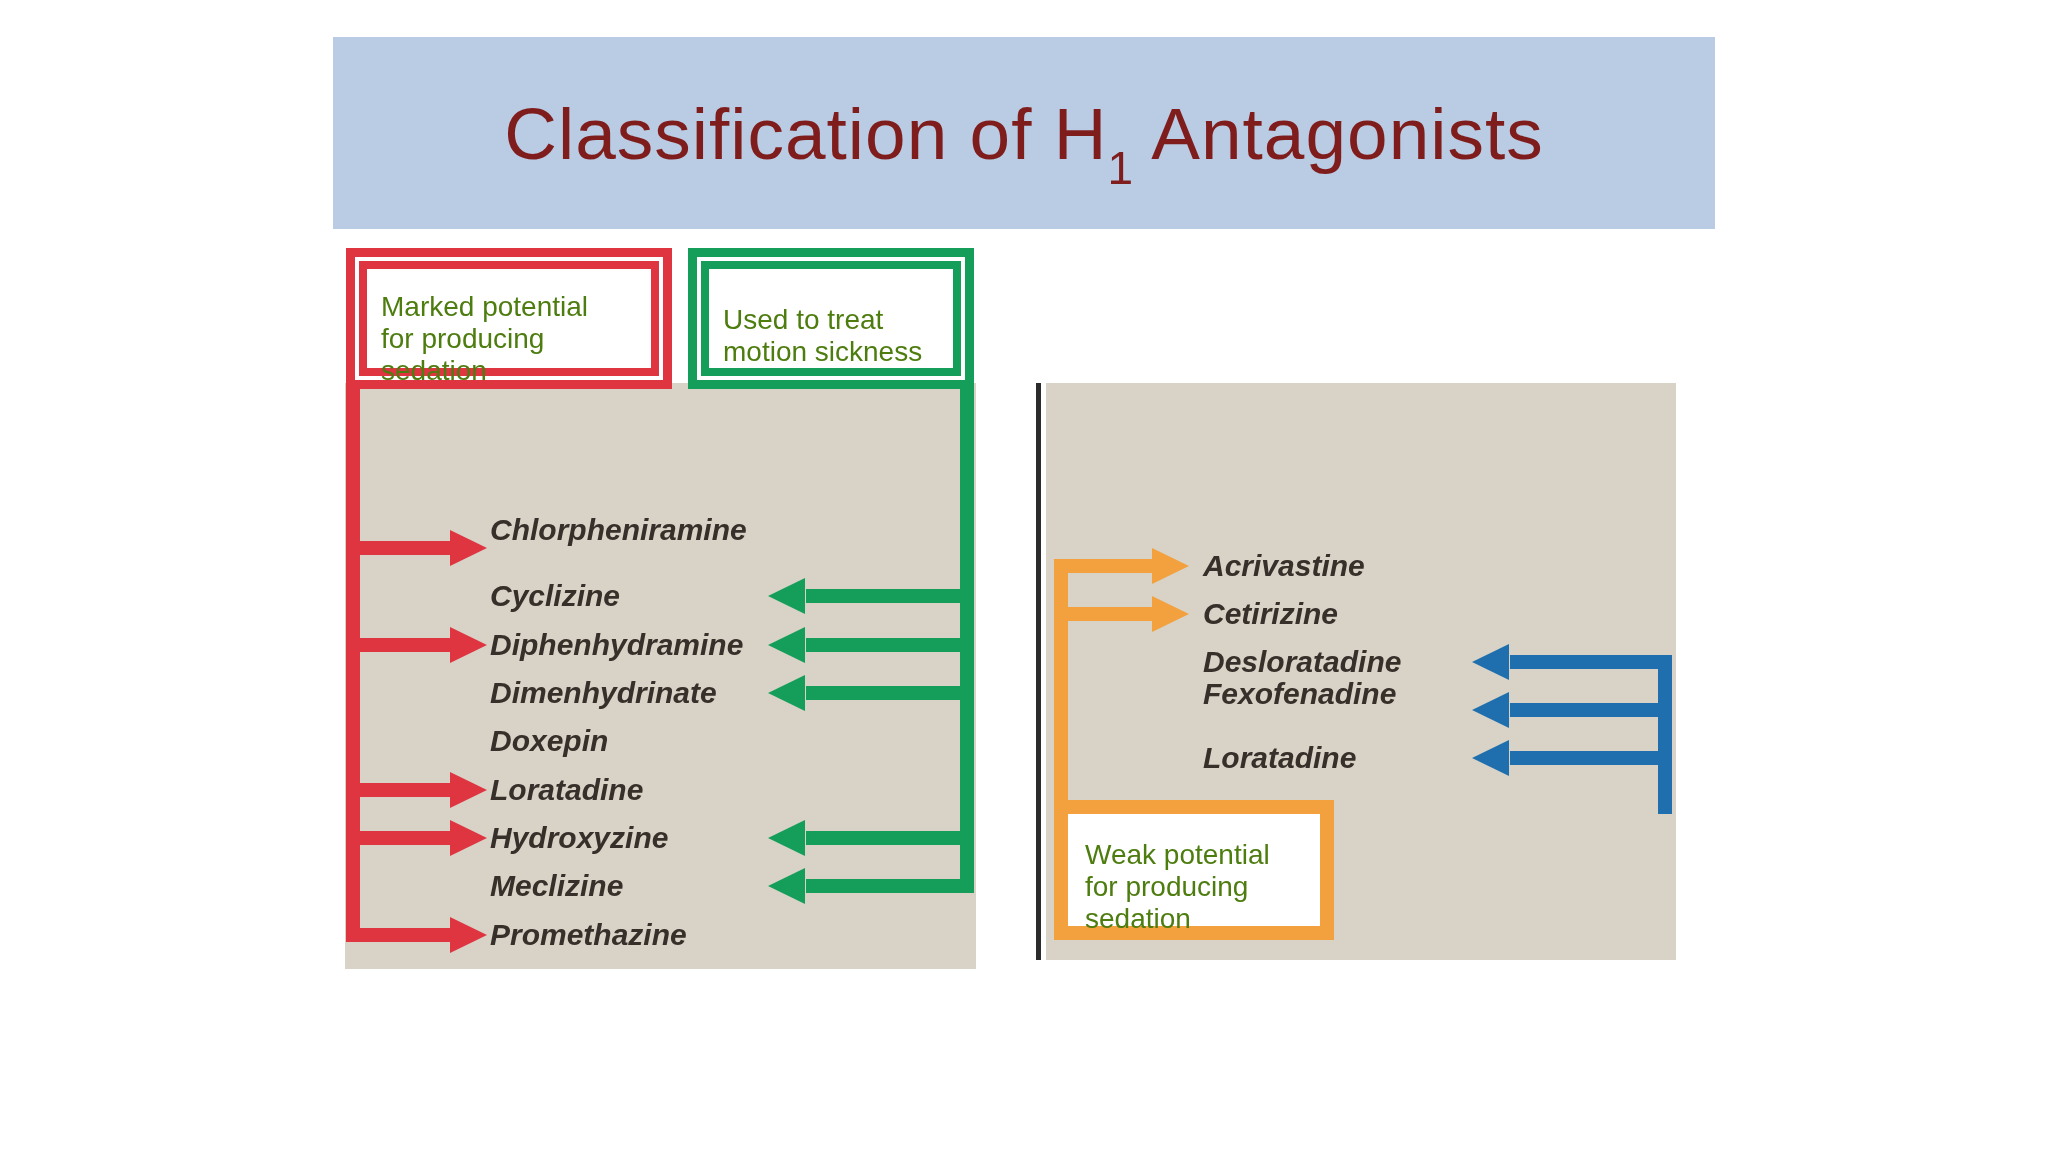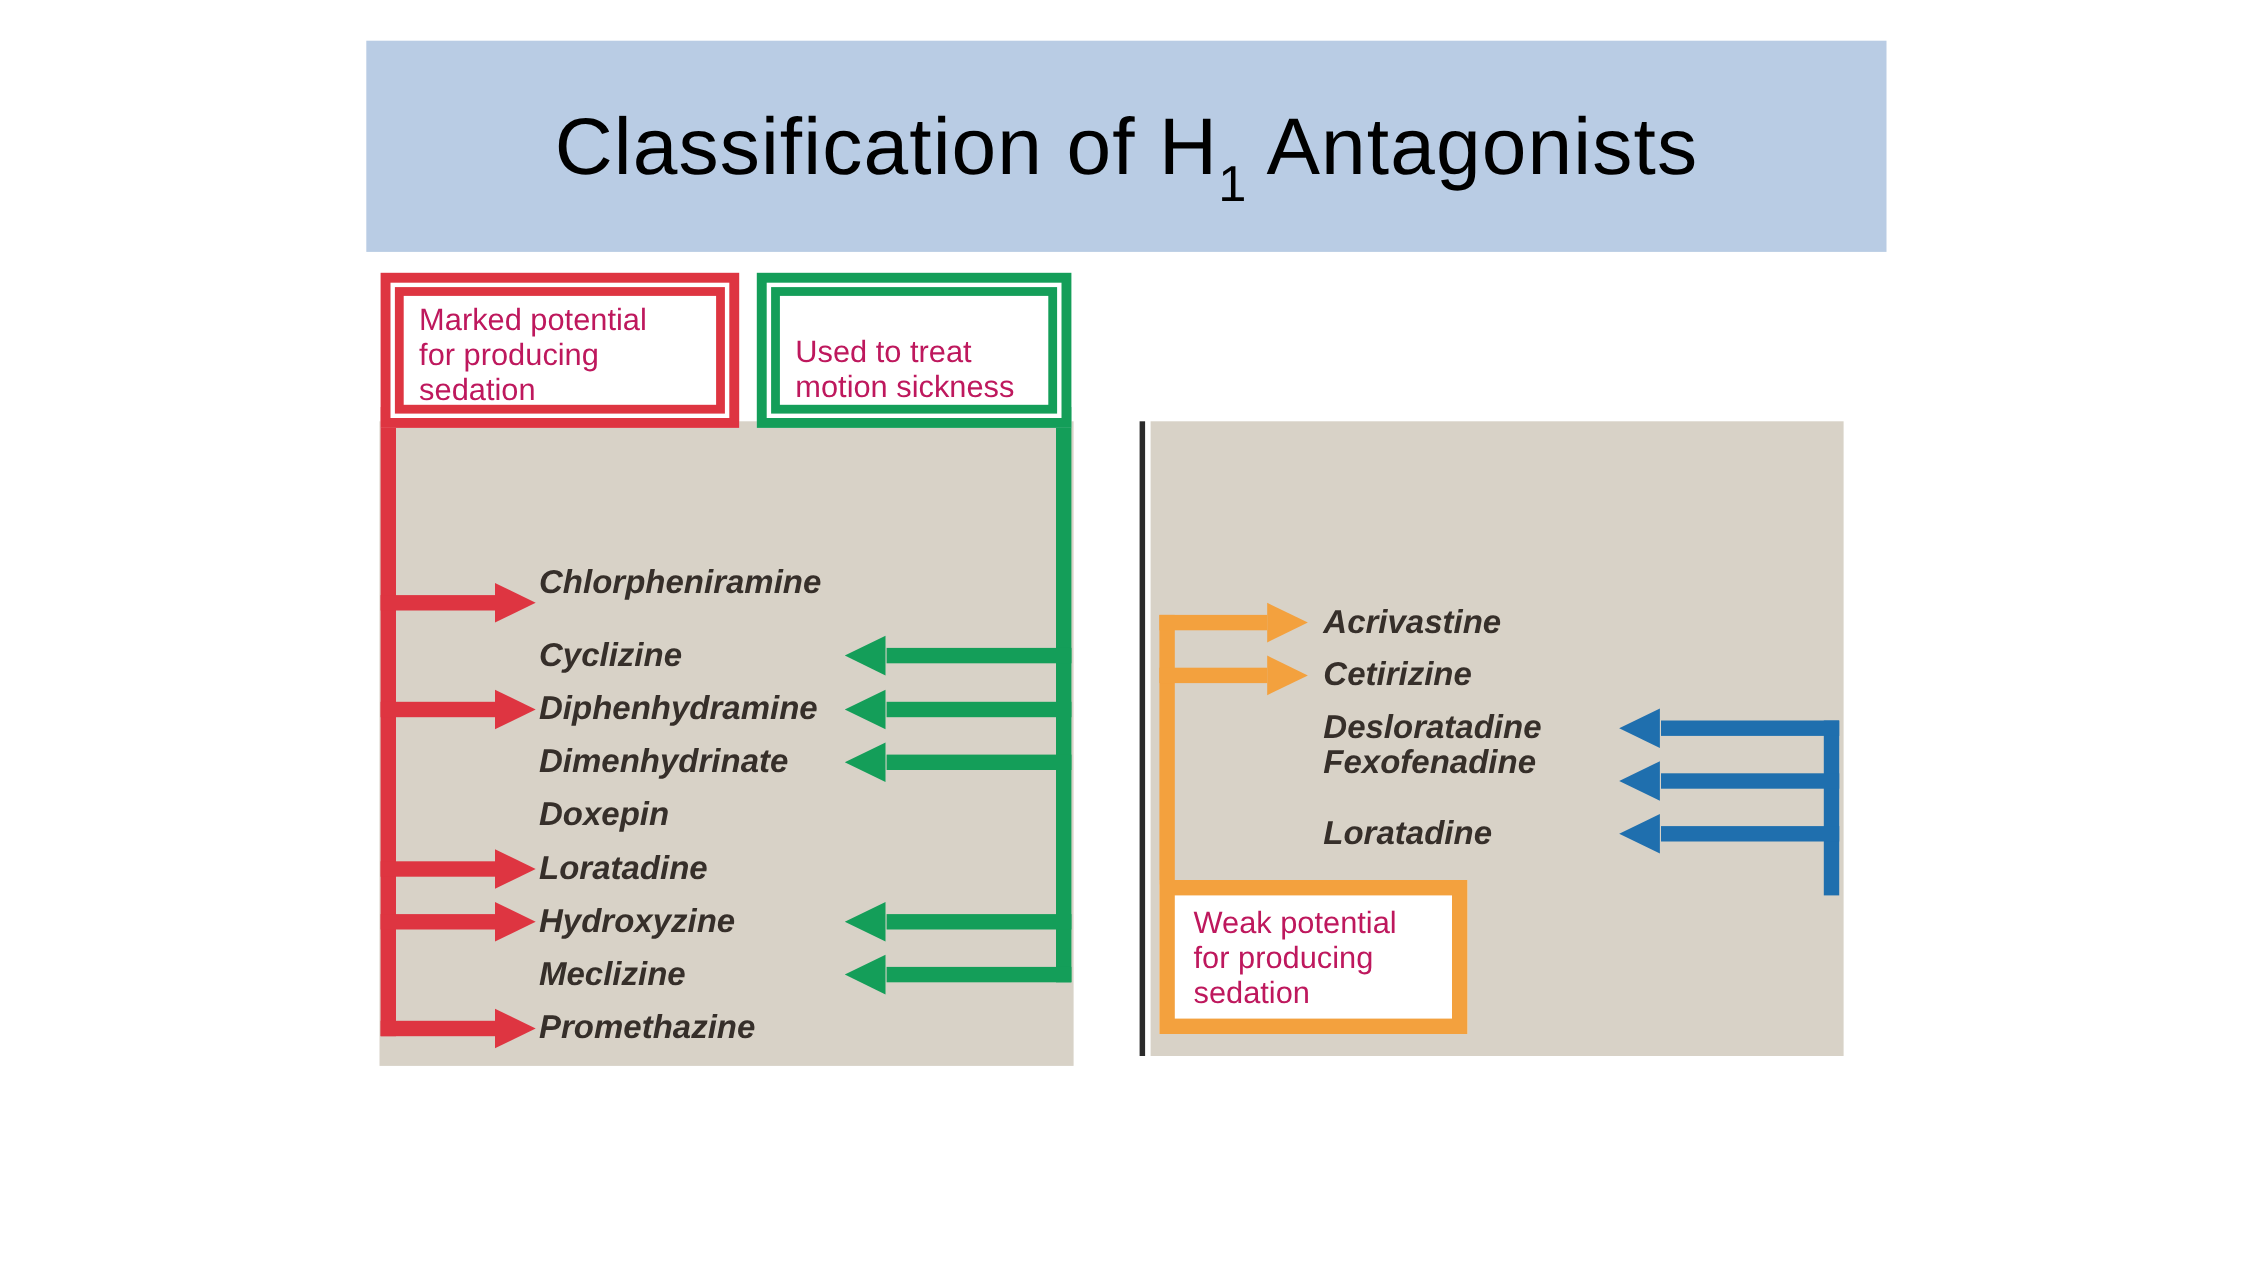--- a/index.html
+++ b/index.html
@@ -13,21 +13,21 @@
     background: #ffffff;
     overflow: hidden;
   }
 
   
   .title-banner {
     position: absolute; left: 333px; top: 37px; width: 1382px; height: 192px;
     background: var(--title-background, #b9cce4);
     display: flex; align-items: center; justify-content: center;
   }
-  .title-text { font-size: 73px; color: #000000; letter-spacing: 1px; white-space: nowrap; }
+  .title-text { font-size: 73px; color: #7f1d1d; letter-spacing: 1px; white-space: nowrap; }
   .title-text sub { font-size: 46px; line-height: 0; position: relative; top: 10px; }
 
   
   .panel { position: absolute; background: var(--panel-background, #d8d2c7); }
   #panel-first  { left: 345px;  top: 383px; width: 631px; height: 586px; }
   #panel-second { left: 1046px; top: 383px; width: 630px; height: 577px; }
   #panel-divider { position: absolute; left: 1036px; top: 383px; width: 5px; height: 577px; background: #2b2b2b; }
 
   .gen-heading { position: absolute; font-size: 40px; font-weight: bold; color: #362f2a; white-space: nowrap; }
   #heading-first  { left: 443px;  top: 452px; }
@@ -38,21 +38,21 @@
   .frame-inner { position: absolute; background: #ffffff; }
   #box-red   { left: 346px; top: 248px; width: 326px; height: 141px; border: 9px solid var(--red); }
   #box-red .frame-inner   { inset: 4px; border: 8px solid var(--red); }
   #box-green { left: 688px; top: 248px; width: 286px; height: 141px; border: 9px solid var(--green); }
   #box-green .frame-inner { inset: 4px; border: 8px solid var(--green); display: flex; align-items: flex-end; }
   #box-orange { left: 1054px; top: 800px; width: 280px; height: 140px; border: 14px solid var(--orange); }
   #box-orange .frame-inner { inset: 3px; }
   #box-blue  { left: 1392px; top: 800px; width: 284px; height: 140px; border: 14px solid var(--blue); }
   #box-blue .frame-inner  { inset: 5px; border: 2px solid var(--blue); display: flex; align-items: center; justify-content: center; }
 
-  .box-text { font-size: 28px; line-height: 32px; color: #be185d; white-space: pre-line; padding: 6px 4px 4px 14px; }
+  .box-text { font-size: 28px; line-height: 32px; color: #4d7c0f; white-space: pre-line; padding: 6px 4px 4px 14px; margin-top: 16px; }
   #box-green .box-text { padding: 0 0 0 14px; }
   #box-blue .box-text { font-size: 31px; padding: 0; }
 
   
   .vbar { position: absolute; width: 14px; }
   #bar-red    { left: 346px;  top: 370px; height: 572px; background: var(--red); }
   #bar-green  { left: 960px;  top: 370px; height: 523px; background: var(--green); }
   #bar-orange { left: 1054px; top: 559px; height: 245px; background: var(--orange); }
   #bar-blue   { left: 1658px; top: 655px; height: 159px; background: var(--blue); }
 

